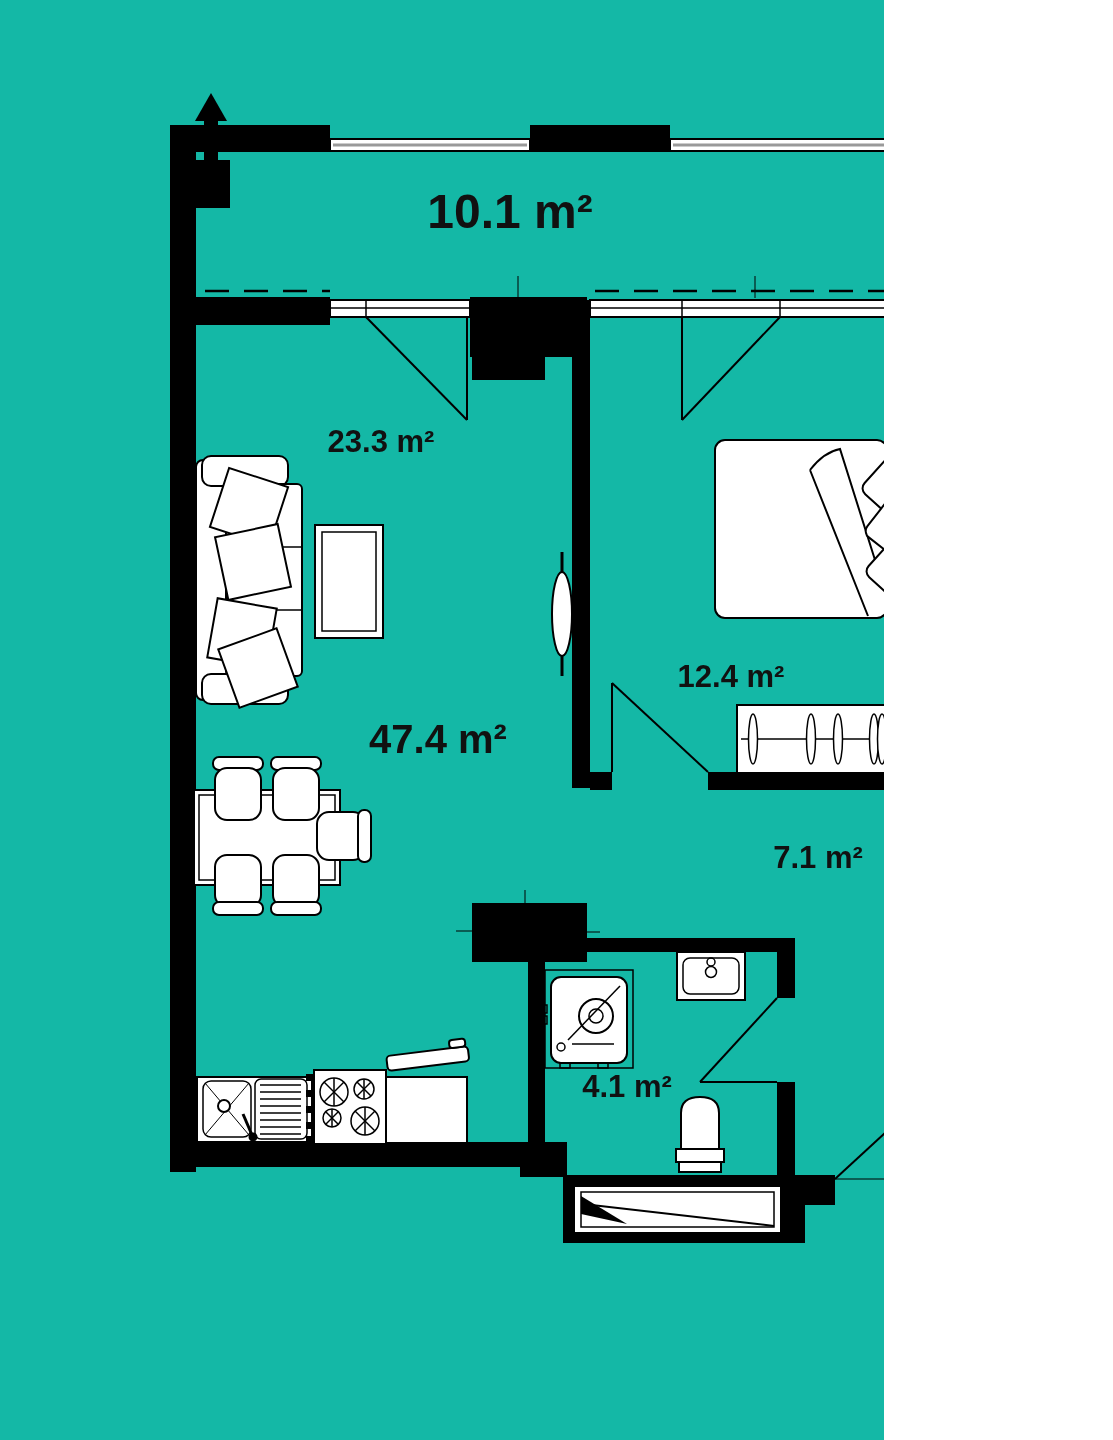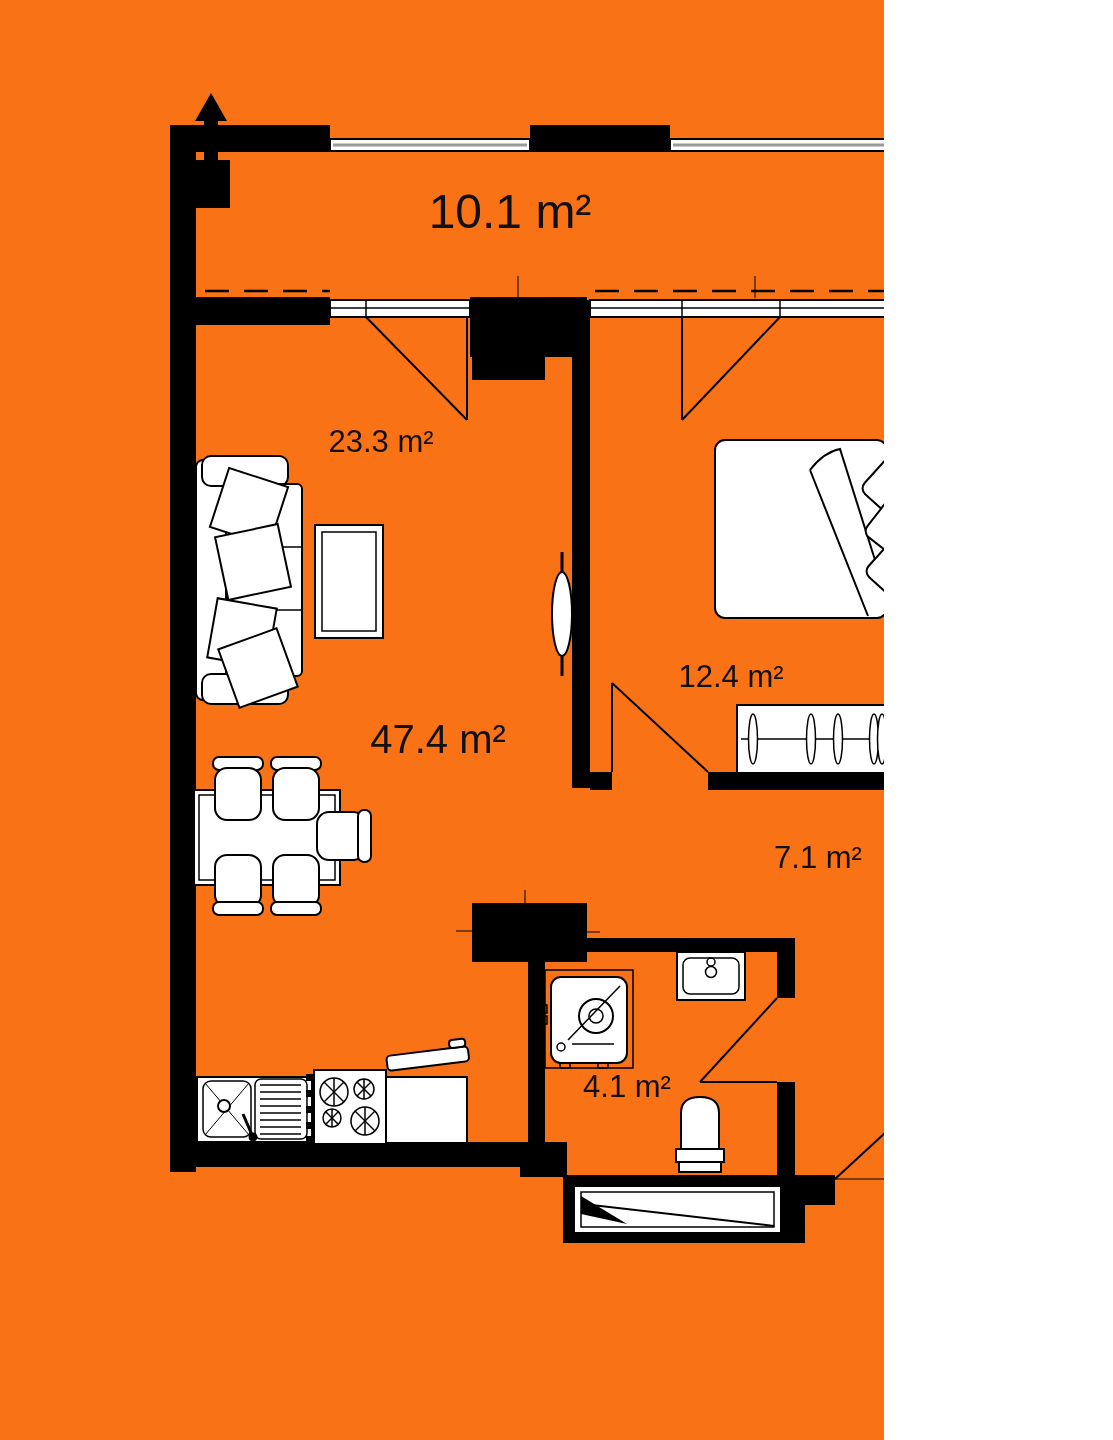--- a/index.html
+++ b/index.html
@@ -1,16 +1,16 @@
 <!DOCTYPE html>
 <html><head>
 <meta charset="utf-8">
 <style>
   html,body{margin:0;padding:0;background:#ffffff;}
-  .plan-wrap{position:relative;width:884px;height:1440px;background:#f97316;overflow:hidden;}
+  .plan-wrap{position:relative;width:884px;height:1440px;background:#14b8a6;overflow:hidden;font-weight:bold;}
   svg{display:block;}
   .wall{fill:#000;stroke:none;}
   .furn{fill:#fff;stroke:#000;stroke-width:2;}
   .thin{fill:none;stroke:#000;stroke-width:1.5;}
   .hair{fill:none;stroke:#000;stroke-width:1;}
   .line2{fill:none;stroke:#000;stroke-width:2;}
   .line3{fill:none;stroke:#000;stroke-width:3;}
   .gray{stroke:#9a9a9a;stroke-width:3;fill:none;}
   .dash{fill:none;stroke:#000;stroke-width:2.5;stroke-dasharray:24 15;}
   .arealabel{font-family:"Liberation Sans","DejaVu Sans",sans-serif;fill:#111;text-anchor:middle;}

